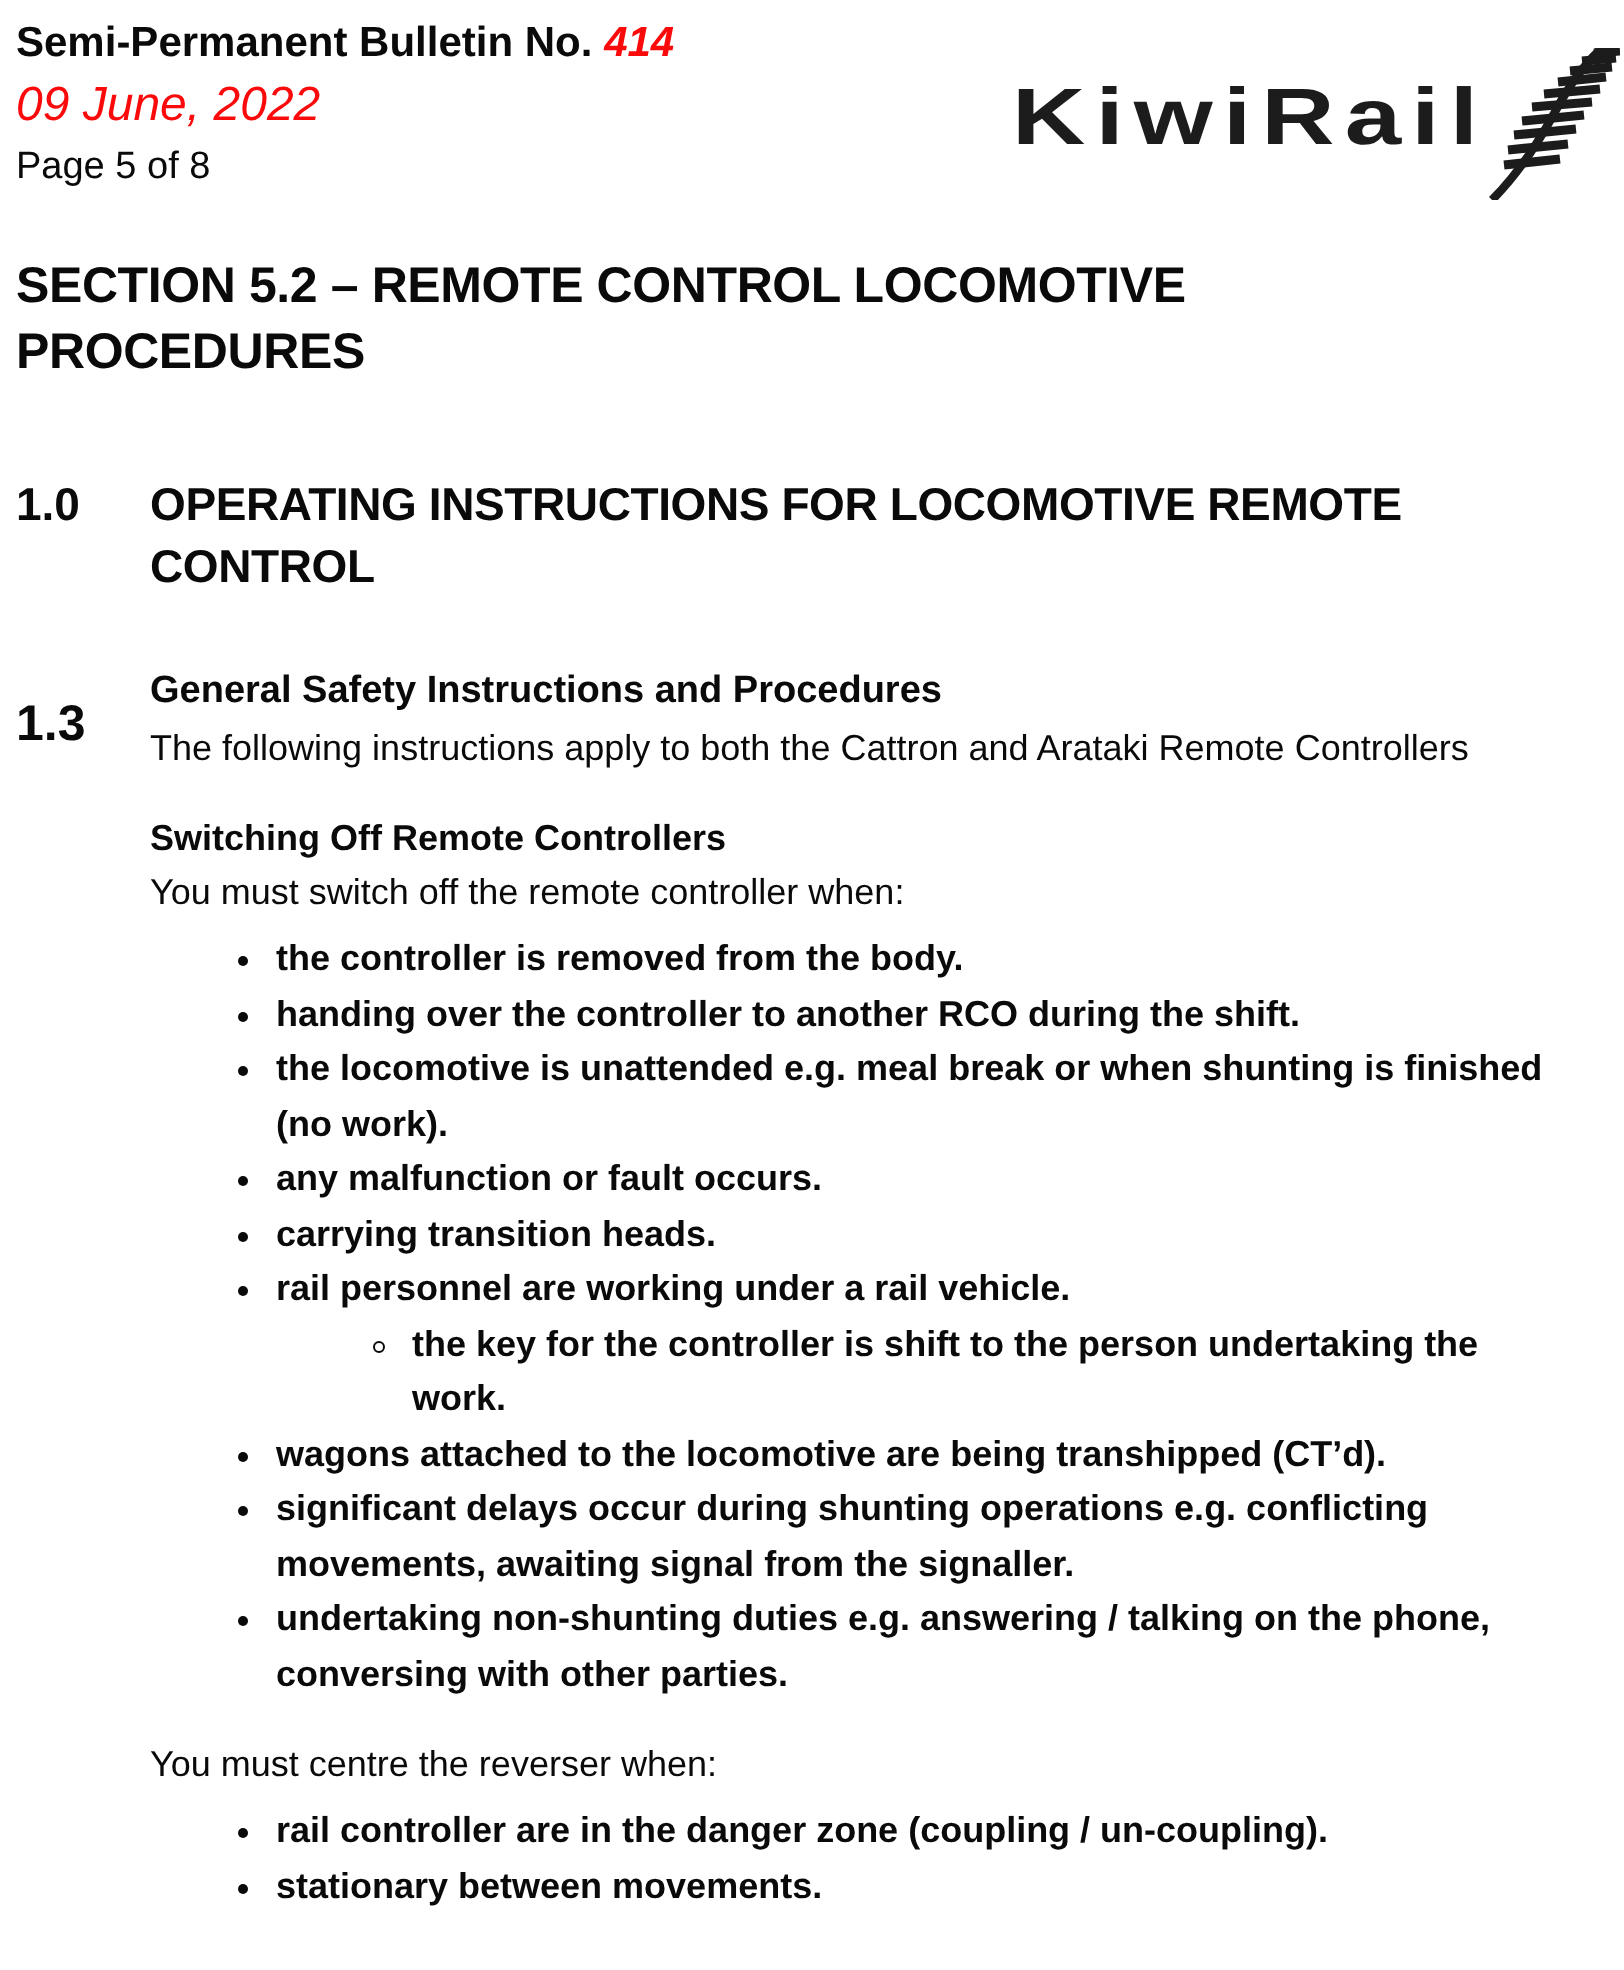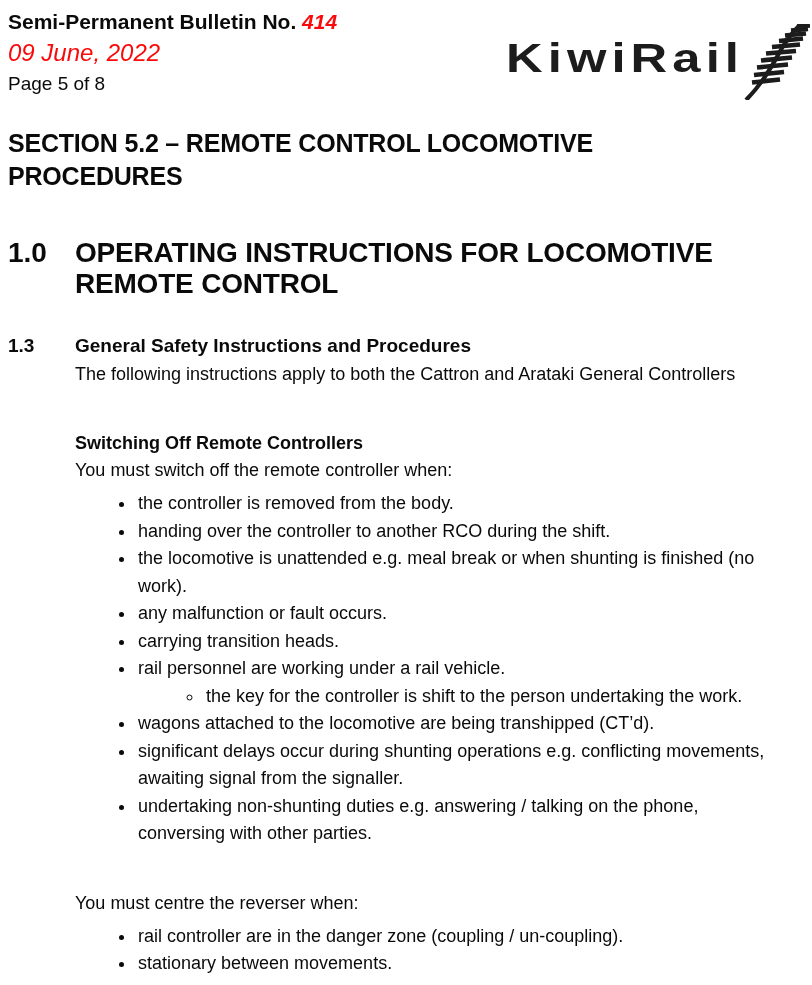--- a/index.html
+++ b/index.html
@@ -38,42 +38,42 @@
     font-size: 25px;
     line-height: 33px;
     font-weight: 700;
     max-width: 690px;
     letter-spacing: -0.2px;
   }
 
   .num-row { display: flex; align-items: flex-start; }
   .num-col { width: 67px; flex: 0 0 67px; }
 
-  .h2-row { margin-top: 44px; font-size: 28px; line-height: 31px; font-weight: 700; }
+  .h2-row { margin-top: 44px; font-size: 23px; line-height: 31px; font-weight: 700; }
   .h2-row .h2-text { max-width: 640px; letter-spacing: -0.2px; }
 
   .h3-row { margin-top: 34px; }
-  .h3-row .num-col { font-size: 19px; font-weight: 700; line-height: 26px; }
+  .h3-row .num-col { font-size: 25px; font-weight: 700; line-height: 26px; margin-top: 16px; }
   .content-col { width: 705px; flex: 0 0 705px; }
   .h3-title { font-size: 19px; font-weight: 700; line-height: 26px; }
   .intro { font-size: 18px; line-height: 27px; margin: 2px 0 0 0; }
 
   
-  .subsection { margin-top: 42px; }
+  .subsection { margin-top: 18px; }
   .sub-heading { font-size: 18px; font-weight: 700; line-height: 27px; }
   .lead { font-size: 18px; line-height: 27px; }
 
   ul.bullets {
     margin: 6px 0 0 0;
     padding: 0 0 0 61px;
     list-style: disc outside;
     font-size: 18px;
     line-height: 27.5px;
   }
-  ul.bullets > li { padding-left: 2px; }
+  ul.bullets > li { padding-left: 2px; font-weight: bold; }
   ul.sub-bullets {
     margin: 0;
     padding: 0 0 0 66px;
     list-style: circle outside;
   }
   ul.sub-bullets > li { padding-left: 2px; }
 </style>
 </head>
 <body>
 
@@ -117,21 +117,21 @@
 
   <div class="num-row h2-row">
     <div class="num-col">1.0</div>
     <div class="h2-text">OPERATING INSTRUCTIONS FOR LOCOMOTIVE REMOTE CONTROL</div>
   </div>
 
   <div class="num-row h3-row">
     <div class="num-col">1.3</div>
     <div class="content-col">
       <div class="h3-title">General Safety Instructions and Procedures</div>
-      <p class="intro">The following instructions apply to both the Cattron and Arataki General Controllers</p>
+      <p class="intro">The following instructions apply to both the Cattron and Arataki Remote Controllers</p>
 
       <div class="subsection">
         <div class="sub-heading">Switching Off Remote Controllers</div>
         <div class="lead">You must switch off the remote controller when:</div>
         <ul class="bullets">
           <li>the controller is removed from the body.</li>
           <li>handing over the controller to another RCO during the shift.</li>
           <li>the locomotive is unattended e.g. meal break or when shunting is finished (no work).</li>
           <li>any malfunction or fault occurs.</li>
           <li>carrying transition heads.</li>

